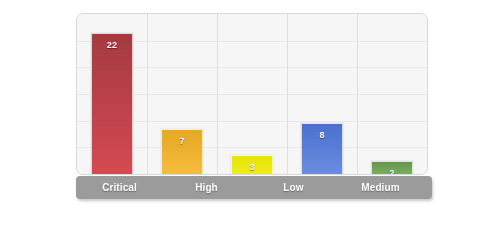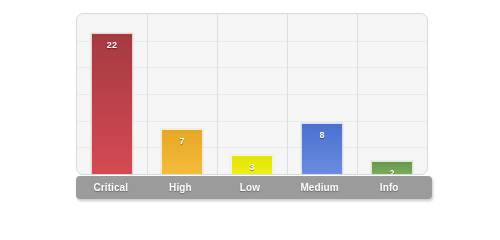--- a/index.html
+++ b/index.html
@@ -164,16 +164,15 @@
           </div>
         </div>
       </div>
   </div>
 
   <div id="label-band">
       <div class="label-cell">Critical</div>
       <div class="label-cell">High</div>
       <div class="label-cell">Low</div>
       <div class="label-cell">Medium</div>
-      <div class="label-cell">Info</div>
     </div>
 
 </div>
 
 </body></html>

